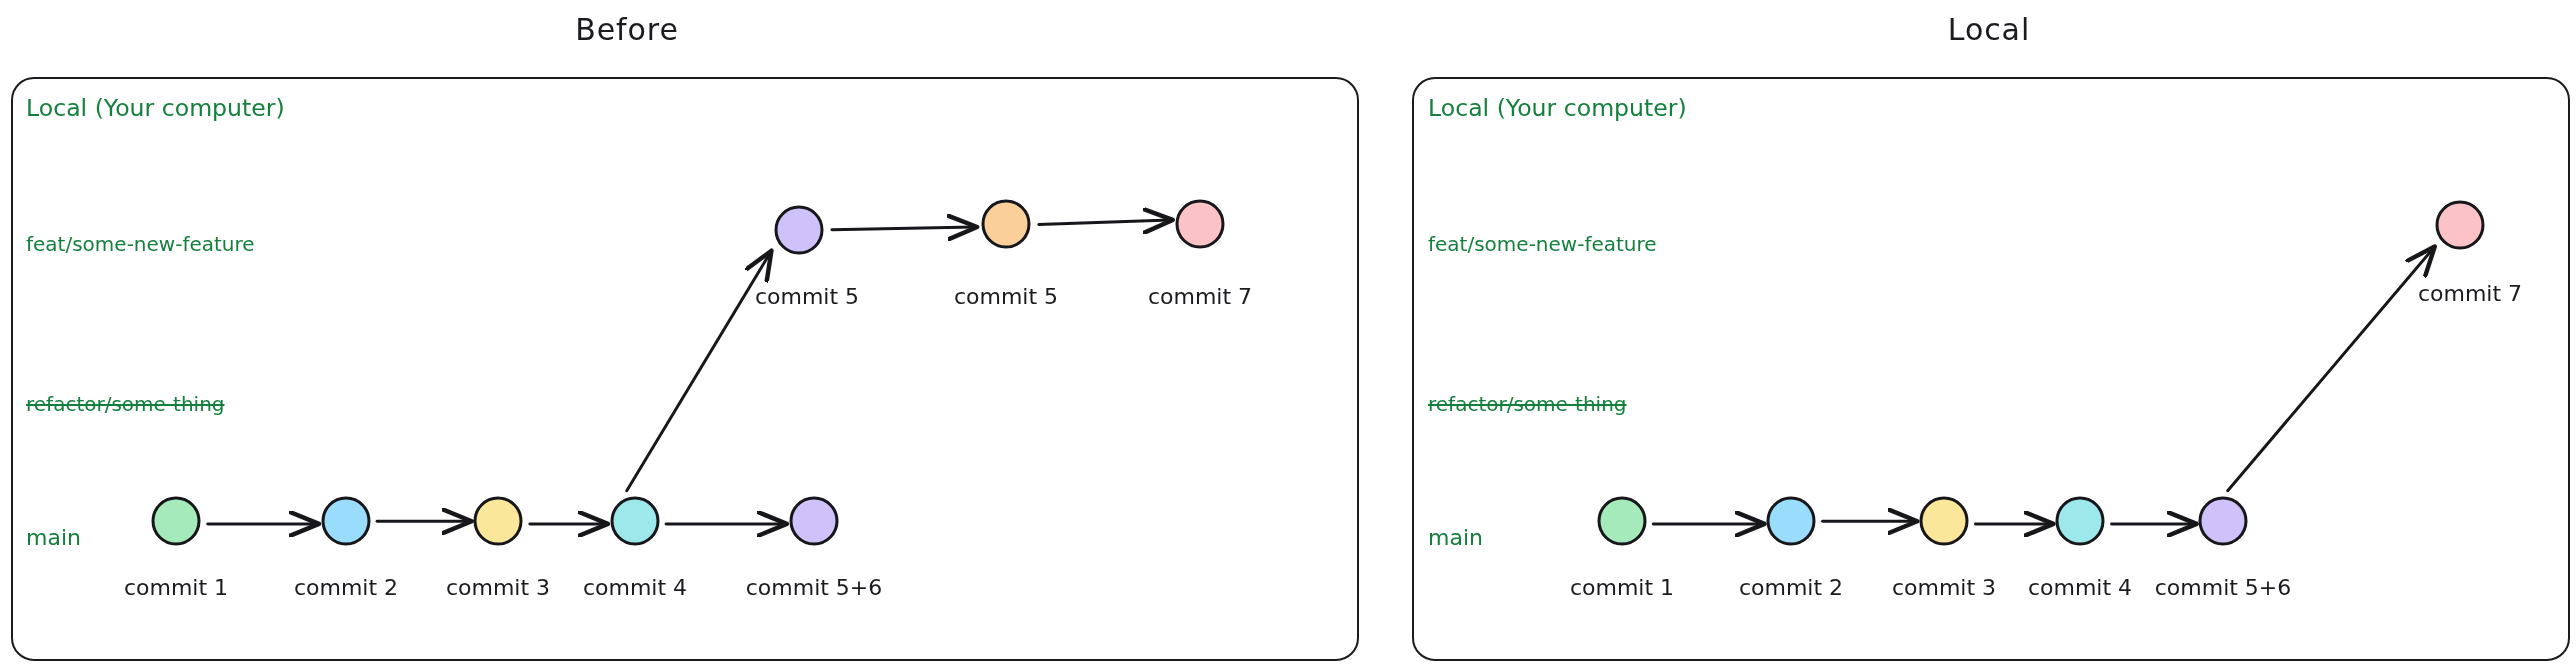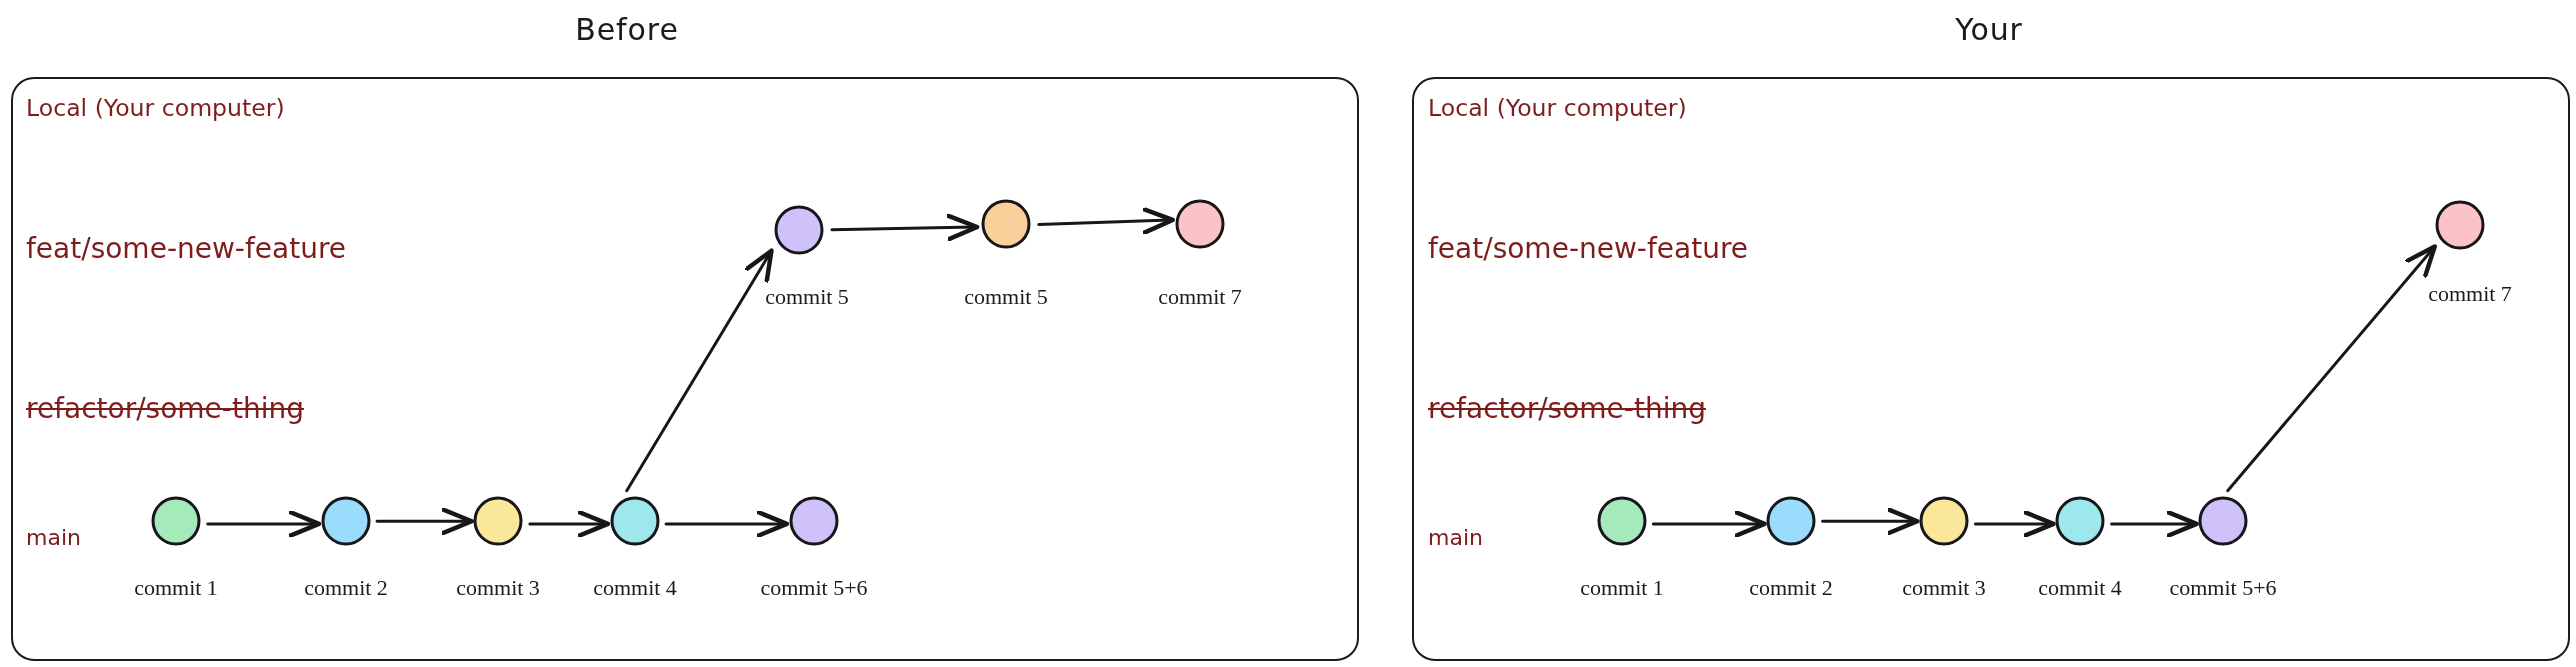--- a/index.html
+++ b/index.html
@@ -2,48 +2,48 @@
 <html style="font-size:14px"><head>
 <meta charset="utf-8">
 <style>
   html,body{margin:0;padding:0;background:#ffffff;}
   body{width:2576px;height:668px;position:relative;overflow:hidden;
        font-family:"DejaVu Sans","Liberation Sans",sans-serif;color:#1b1b1f;}
   .stage{position:absolute;left:0;top:0;width:2576px;height:564px;border-radius:21px;}
   .panel-title{position:absolute;font-size:30px;letter-spacing:0.9px;
        transform:translateX(-50%);white-space:nowrap;color:#1b1b1f;}
   .panel{position:absolute;border:2.1px solid #1b1b1f;border-radius:23px;background:#fff;}
-  .lbl{position:absolute;white-space:nowrap;color:#7f1d1d;}
+  .lbl{position:absolute;white-space:nowrap;color:#15803d;}
   .lbl-local{font-size:23.6px;}
-  .lbl-branch{font-size:28px;}
+  .lbl-branch{font-size:20px;}
   .lbl-branch.struck{text-decoration:line-through;text-decoration-thickness:2.3px;text-align:center;}
   .lbl-main{font-size:22px;}
   .node{position:absolute;width:49px;height:49px;border-radius:50%;
         border:3px solid #17171b;box-sizing:border-box;
         transform:translate(-50%,-50%);}
   .node-cap{position:absolute;font-size:22px;white-space:nowrap;
-        transform:translateX(-50%);color:#1b1b1f;font-family:Liberation Serif, serif;}
+        transform:translateX(-50%);color:#1b1b1f;}
   svg.edges{position:absolute;left:0;top:0;width:2576px;height:668px;overflow:visible;pointer-events:none;}
 </style>
 </head>
 <body>
 
 <div class="stage">
 
   <div class="panel-title" style="left:627px;top:12.2px;">Before</div>
 
   <div class="panel" style="left:10.5px;top:77px;width:1344px;height:580px;"></div>
 
   <div class="lbl lbl-local" style="left:26px;top:94px;">Local (Your computer)</div>
 
   <div class="lbl lbl-branch" style="left:26px;top:232px;">feat/some-new-feature</div>
   <div class="lbl lbl-branch struck" style="left:26px;top:392px;">refactor/some-thing</div>
   <div class="lbl lbl-main" style="left:26px;top:525px;">main</div>
 
-  <div class="panel-title" style="left:1989px;top:12.2px;">Your</div>
+  <div class="panel-title" style="left:1989px;top:12.2px;">Local</div>
 
   <div class="panel" style="left:1412px;top:77px;width:1154px;height:580px;"></div>
 
   <div class="lbl lbl-local" style="left:1428px;top:94px;">Local (Your computer)</div>
 
   <div class="lbl lbl-branch" style="left:1428px;top:232px;">feat/some-new-feature</div>
   <div class="lbl lbl-branch struck" style="left:1428px;top:392px;">refactor/some-thing</div>
   <div class="lbl lbl-main" style="left:1428px;top:525px;">main</div>
 
   <svg class="edges" viewBox="0 0 2951 765" preserveAspectRatio="none">

